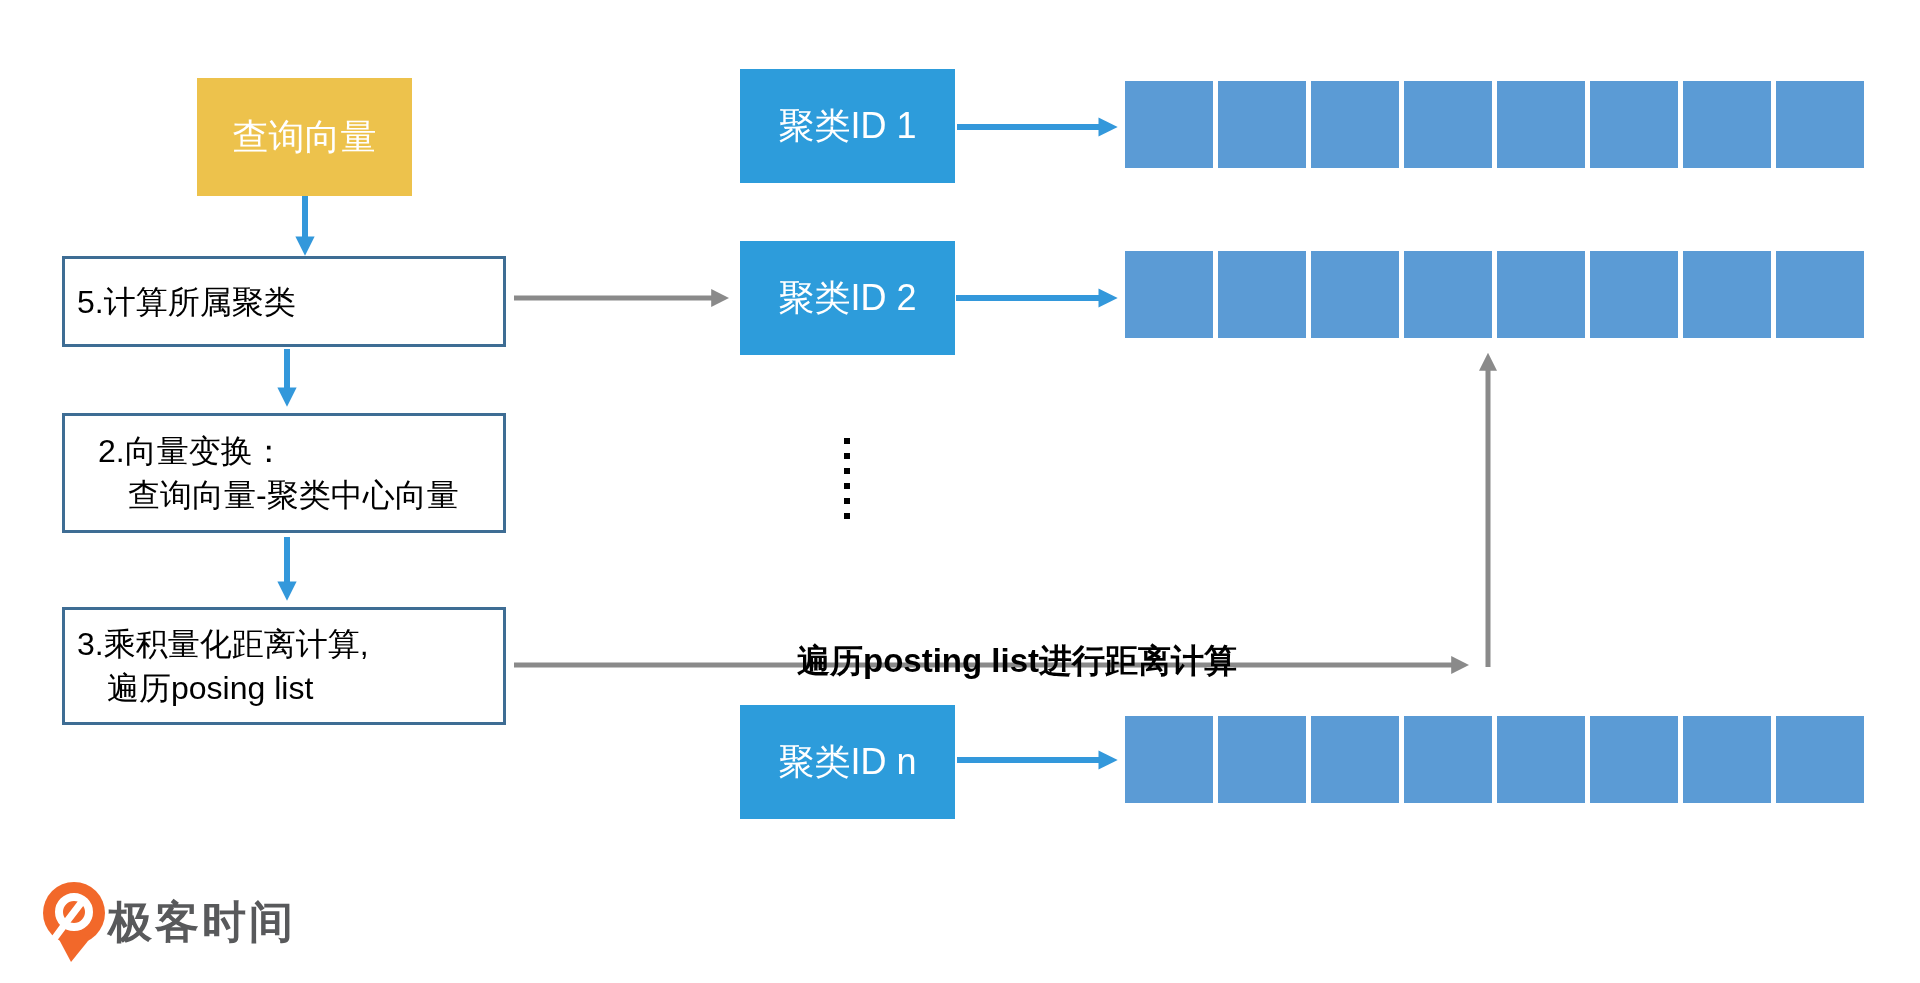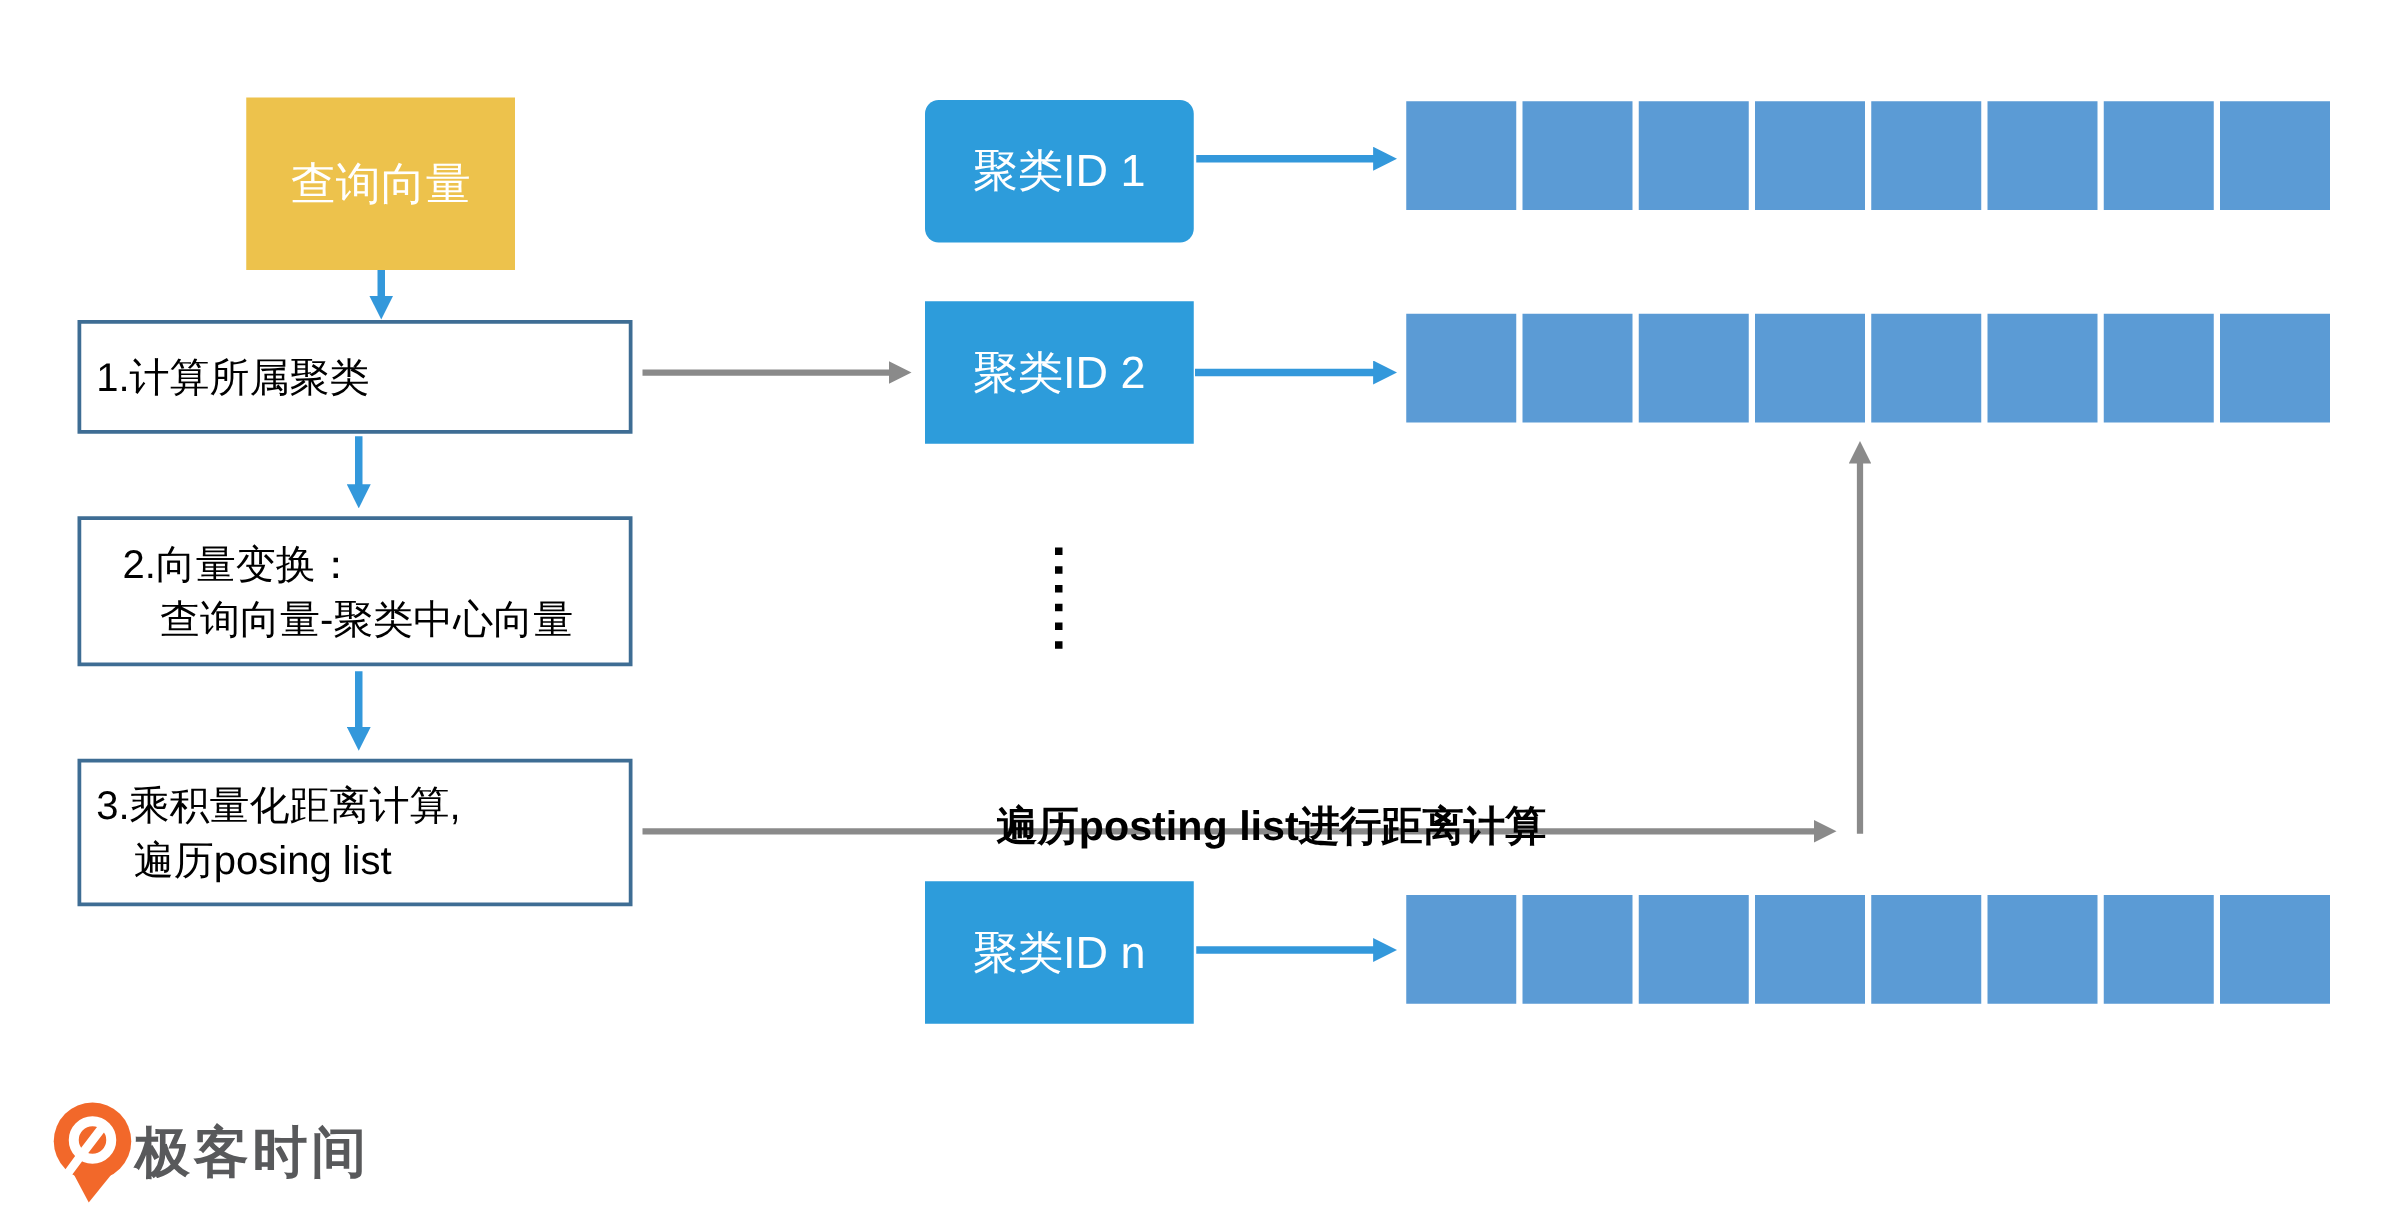--- a/index.html
+++ b/index.html
@@ -7,21 +7,21 @@
     width:1920px;height:983px;
     background:#ffffff;
     font-family:"Liberation Sans","DejaVu Sans",sans-serif;
     position:relative;
     overflow:hidden;
   }
   .abs{position:absolute;}
 
   
   .query-box{
-    left:197px;top:78px;width:215px;height:138px;
+    left:197px;top:78px;width:215px;height:118px;
     background:var(--yellow);
     color:#ffffff;font-size:36px;
     display:flex;align-items:center;justify-content:center;
   }
   .step-box{
     left:62px;width:444px;
     background:#ffffff;
     border:3px solid var(--box_border);
     display:flex;flex-direction:column;justify-content:center;
     font-size:32px;color:#000;line-height:44px;
@@ -32,21 +32,21 @@
   .step-3{top:607px;height:118px;}
   .step-line2{padding-left:30px;}
 
   
   .cluster-box{
     left:740px;width:215px;height:114px;
     background:var(--cluster_blue);
     color:#ffffff;font-size:36px;
     display:flex;align-items:center;justify-content:center;
   }
-  .cluster-1{top:80px;border-radius:11px;}
+  .cluster-1{top:69px;}
   .cluster-2{top:241px;}
   .cluster-n{top:705px;text-align:right;}
 
   
   .posting-row{
     left:1125px;
     display:flex;gap:5px;
   }
   .row-1{top:81px;}
   .row-2{top:251px;}
@@ -105,21 +105,21 @@
   <line class="stroke-gray" x1="514" y1="298" x2="722" y2="298" marker-end="url(#mg)"></line>
   <line class="stroke-gray" x1="514" y1="665" x2="1462" y2="665" marker-end="url(#mg)"></line>
   <line class="stroke-gray" x1="1488" y1="667" x2="1488" y2="360" marker-end="url(#mg)"></line>
 </svg>
 
 <div class="abs query-box">
   <span>查询向量</span>
 </div>
 
 <div class="abs step-box step-1">
-  <div>1.计算所属聚类</div>
+  <div>5.计算所属聚类</div>
 </div>
 <div class="abs step-box step-2">
   <div>2.向量变换：</div>
   <div class="step-line2">查询向量-聚类中心向量</div>
 </div>
 <div class="abs step-box step-3">
   <div>3.乘积量化距离计算,</div>
   <div class="step-line2">遍历posing list</div>
 </div>
 

